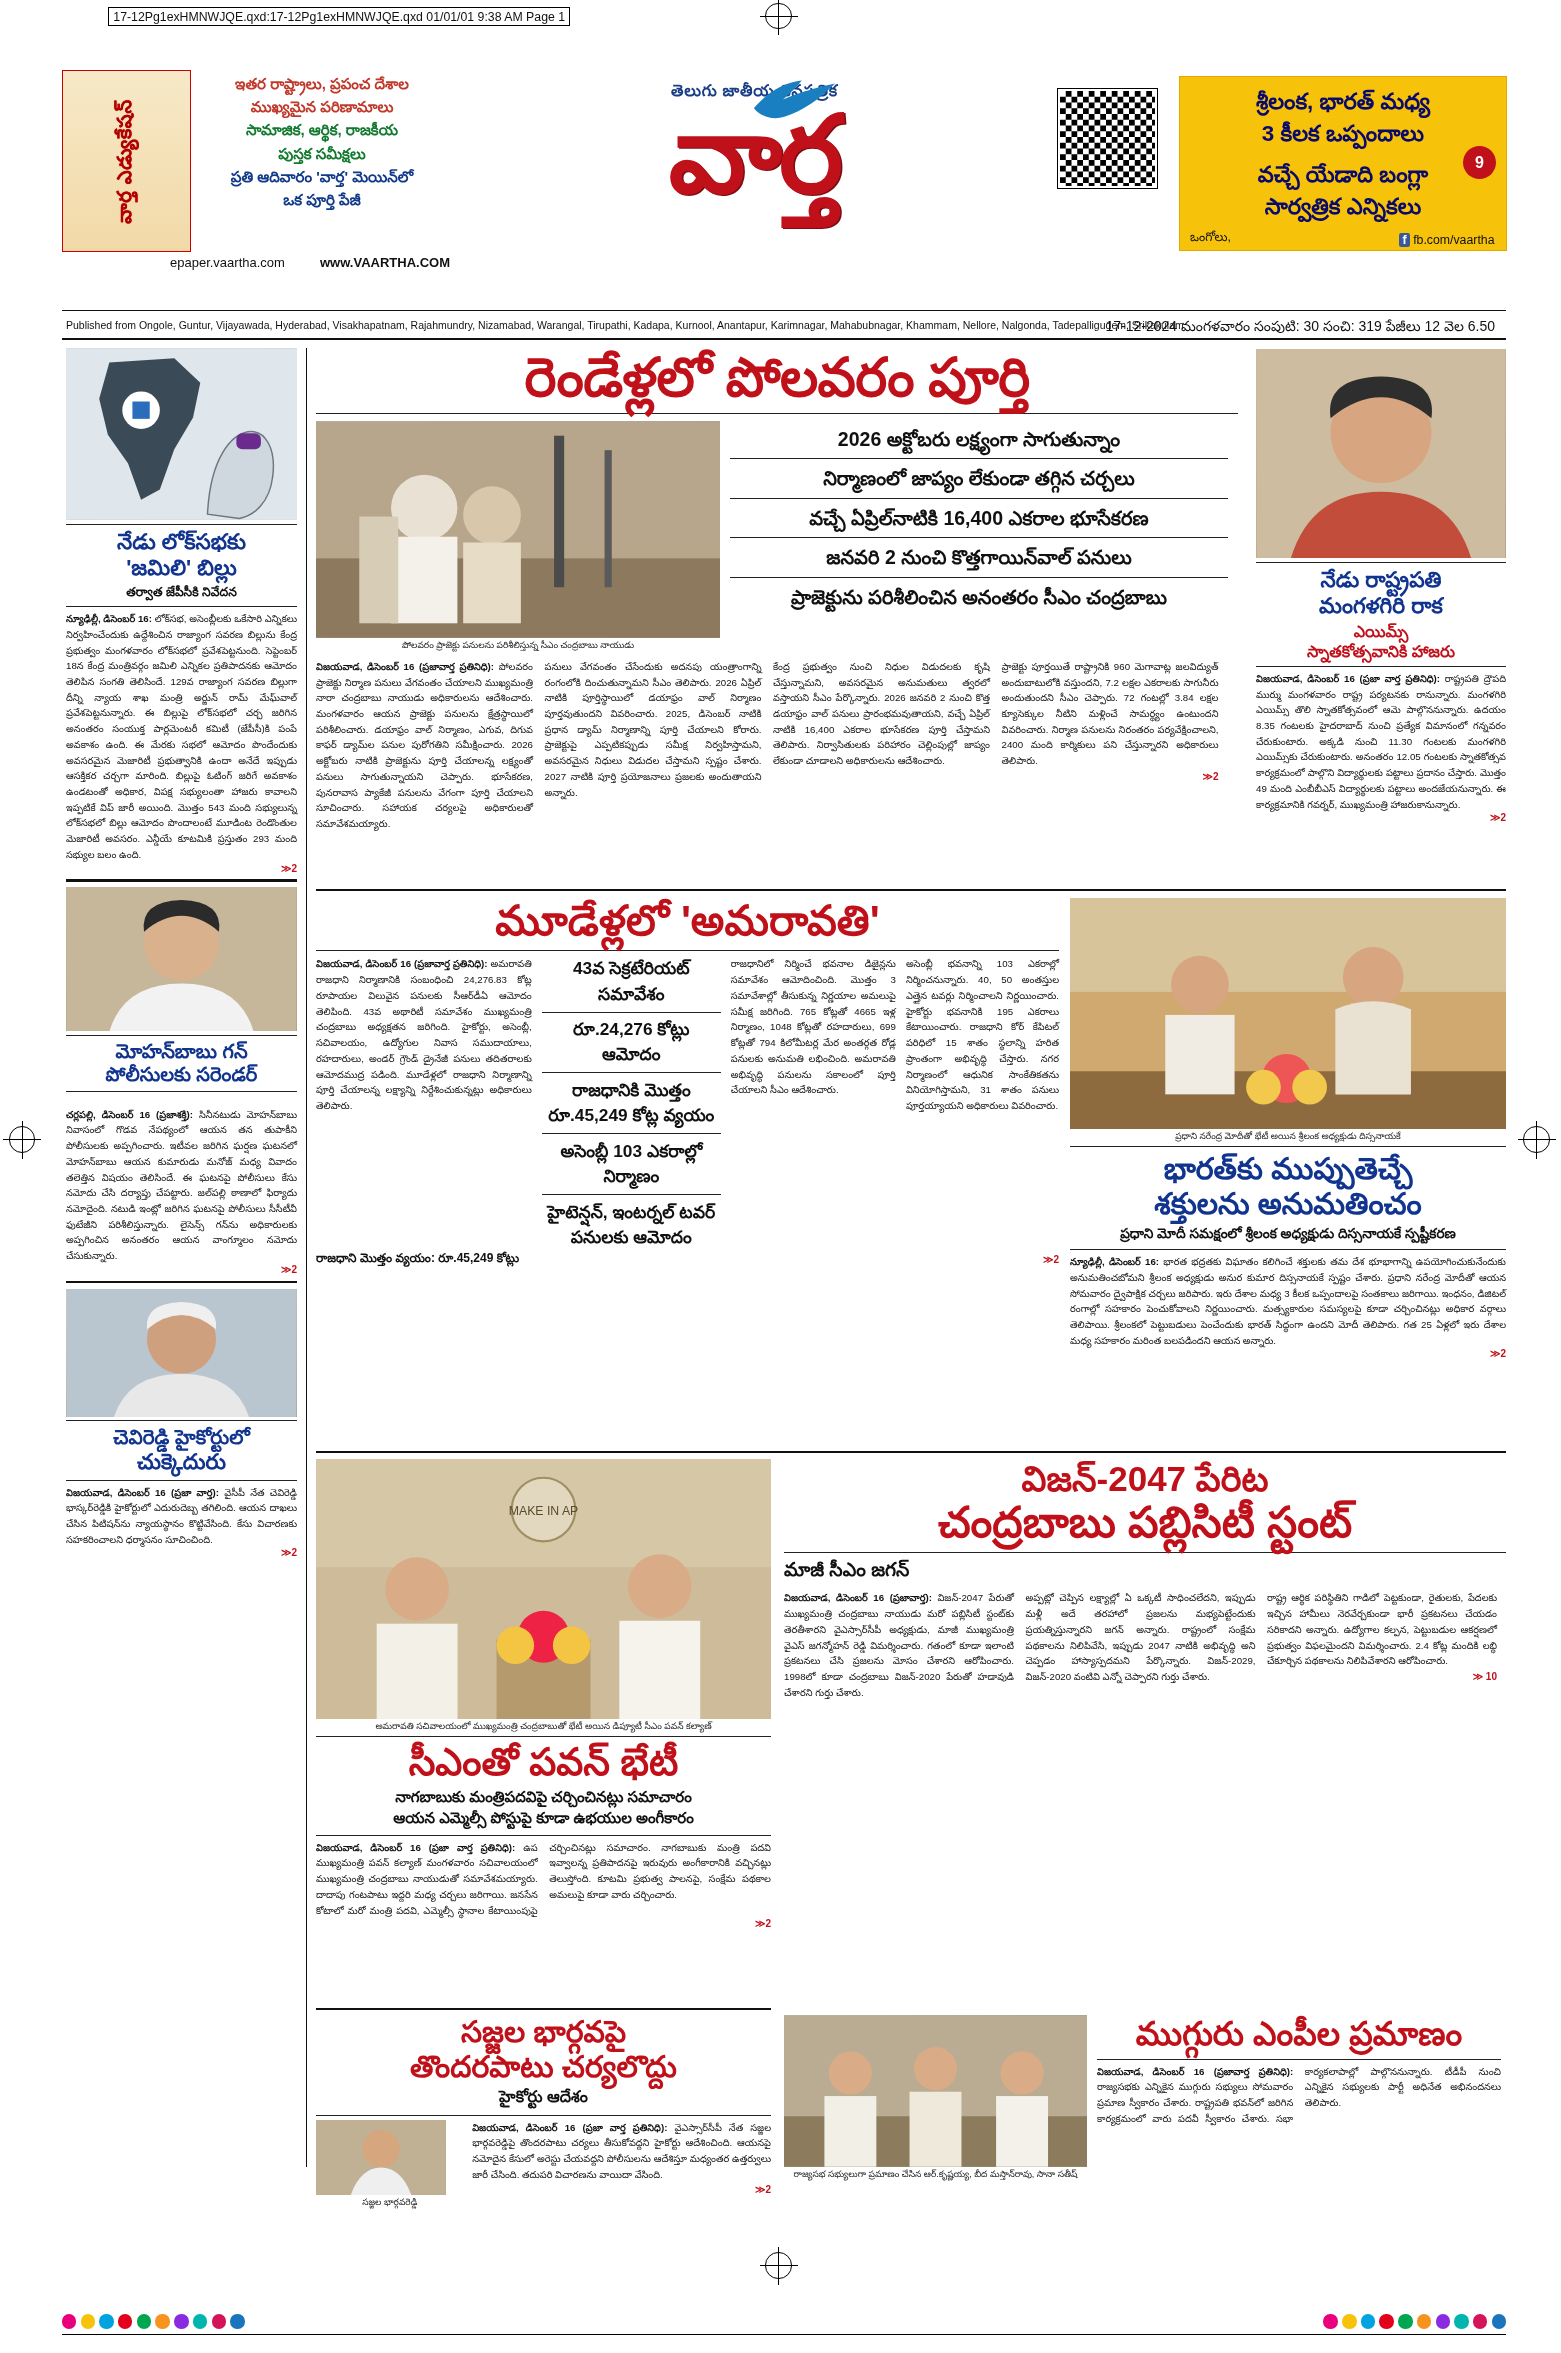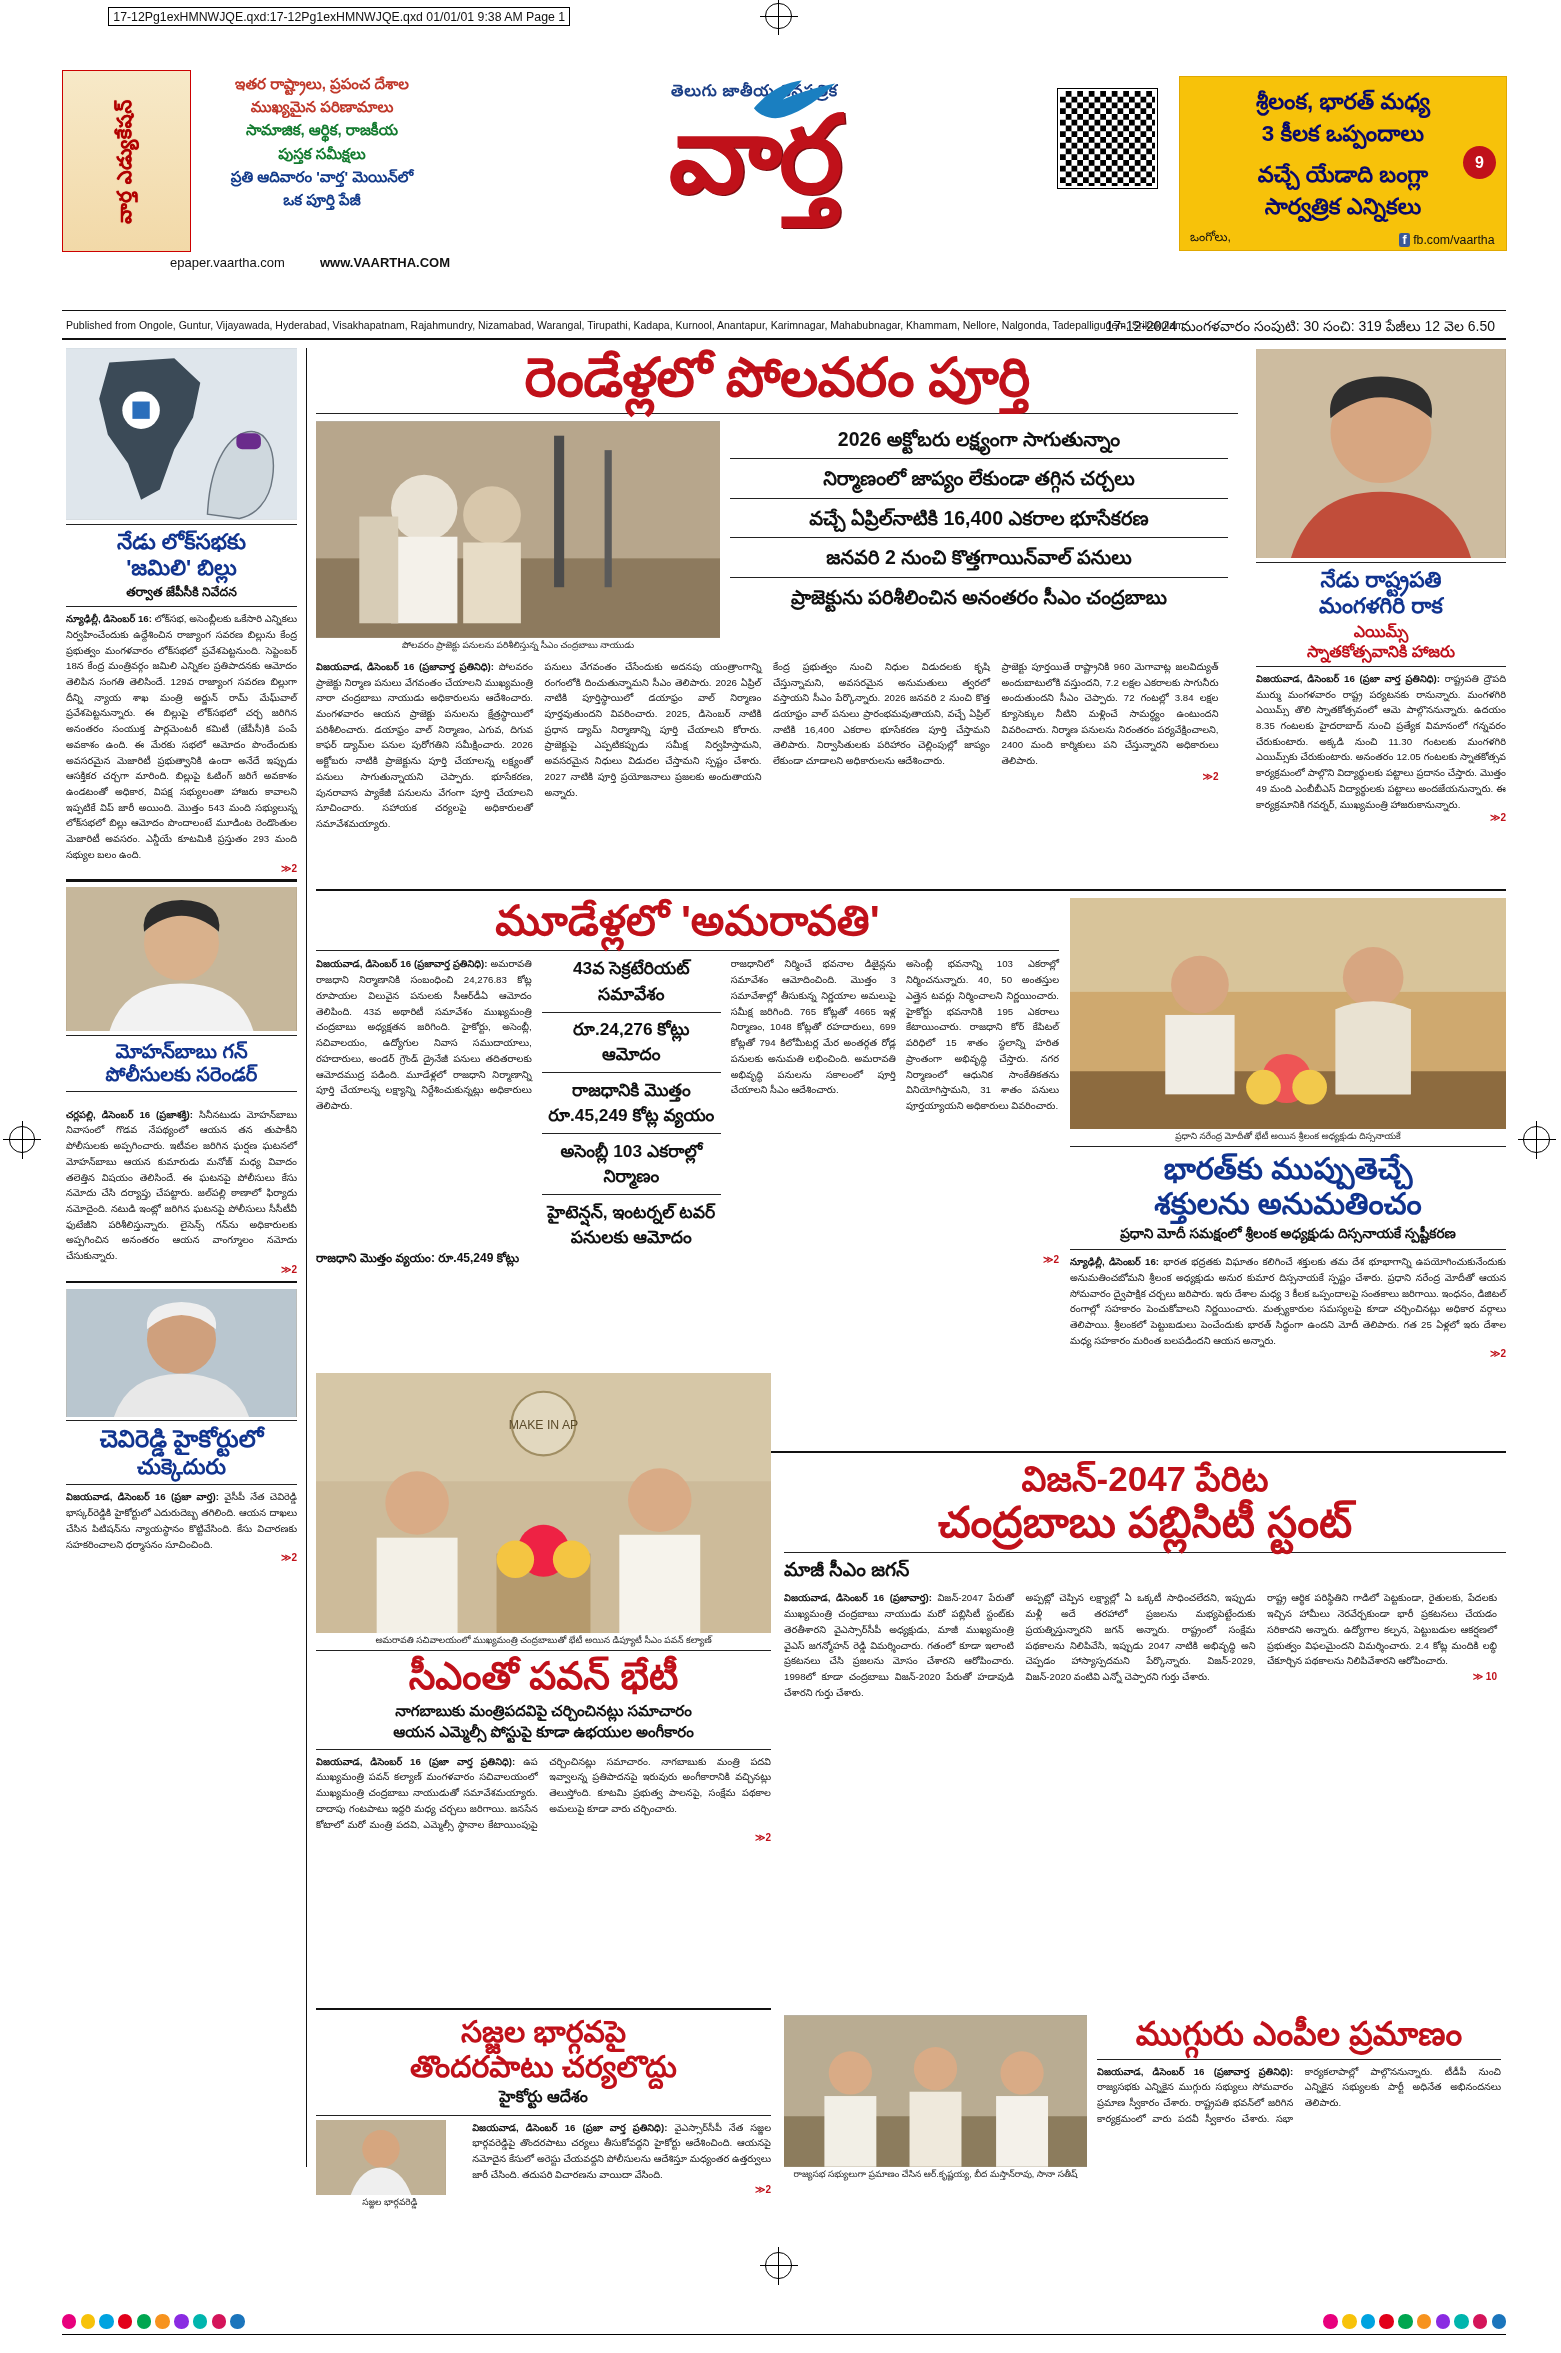--- a/index.html
+++ b/index.html
@@ -165,21 +165,21 @@
     <div class="photo p3" style="width:231px;height:128px;margin-top:5.8px;">
       <svg viewBox="0 0 320 178" width="231" height="128">
         <rect width="320" height="178" fill="#b9c6cf"></rect>
         <circle cx="160" cy="70" r="48" fill="#cfa07d"></circle>
         <path d="M112 56 q48 -40 96 0 q4 -36 -48 -38 q-52 2 -48 38Z" fill="#efefef"></path>
         <path d="C" fill="none"></path>
         <path d="M66 178 q20 -60 94 -60 q74 0 94 60 Z" fill="#e8e8e8"></path>
       </svg>
     </div>
     <div class="hr-thin" style="margin-top:3.6px;"></div>
-    <div style="font-size:24px;line-height:1.2;text-align:center;margin-top:4.3px;" class="bluehead">చెవిరెడ్డి హైకోర్టులో</div>
+    <div style="font-size:20px;line-height:1.2;text-align:center;margin-top:4.3px;" class="bluehead">చెవిరెడ్డి హైకోర్టులో</div>
     <div style="font-size:21.7px;line-height:1.2;text-align:center;" class="bluehead">చుక్కెదురు</div>
     <div class="hr-thin" style="margin-top:4.3px;"></div>
     <div class="body-txt" style="margin-top:4.3px;">
       <b>విజయవాడ, డిసెంబర్ 16 (ప్రజా వార్త):</b>
       <span>వైసీపీ నేత చెవిరెడ్డి భాస్కర్‌రెడ్డికి హైకోర్టులో ఎదురుదెబ్బ తగిలింది. ఆయన దాఖలు చేసిన పిటిషన్‌ను న్యాయస్థానం కొట్టివేసింది. కేసు విచారణకు సహకరించాలని ధర్మాసనం సూచించింది.</span>
     </div>
     <div style="text-align:right;" class="more">≫2</div>
   </div>
 
   <div class="box" style="left:306px;top:348px;width:1.4px;height:1819px;background:#111;"></div>
@@ -312,21 +312,21 @@
       <div style="width:100%;" class="body-txt">
         <b>న్యూఢిల్లీ, డిసెంబర్ 16:</b>
         <span>భారత భద్రతకు విఘాతం కలిగించే శక్తులకు తమ దేశ భూభాగాన్ని ఉపయోగించుకునేందుకు అనుమతించబోమని శ్రీలంక అధ్యక్షుడు అనుర కుమార దిస్సనాయకే స్పష్టం చేశారు. ప్రధాని నరేంద్ర మోదీతో ఆయన సోమవారం ద్వైపాక్షిక చర్చలు జరిపారు. ఇరు దేశాల మధ్య 3 కీలక ఒప్పందాలపై సంతకాలు జరిగాయి. ఇంధనం, డిజిటల్ రంగాల్లో సహకారం పెంచుకోవాలని నిర్ణయించారు. మత్స్యకారుల సమస్యలపై కూడా చర్చించినట్లు అధికార వర్గాలు తెలిపాయి. శ్రీలంకలో పెట్టుబడులు పెంచేందుకు భారత్ సిద్ధంగా ఉందని మోదీ తెలిపారు. గత 25 ఏళ్లలో ఇరు దేశాల మధ్య సహకారం మరింత బలపడిందని ఆయన అన్నారు.</span>
       </div>
     </div>
     <div style="text-align:right;" class="more">≫2</div>
   </div>
 
   <div class="box" style="left:316px;top:1451px;width:1190px;height:2.2px;background:#111;"></div>
 
-  <div class="box" style="left:316px;top:1373px;width:455px;">
+  <div class="box" style="left:316px;top:1459px;width:455px;">
     <div class="photo p3" style="width:455px;height:260px;">
       <svg viewBox="0 0 630 360" width="455" height="260">
         <rect width="630" height="360" fill="#cdbb9a"></rect>
         <rect y="0" width="630" height="150" fill="#d6c7a7"></rect>
         <circle cx="315" cy="70" r="44" fill="#e2d8bf" stroke="#a08e63" stroke-width="3"></circle>
         <text x="315" y="78" text-anchor="middle" font-size="17" fill="#5b4b2a" font-family="Liberation Sans">MAKE IN AP</text>
         <circle cx="140" cy="180" r="44" fill="#d9ab86"></circle>
         <rect x="84" y="228" width="112" height="132" fill="#f3f0e7"></rect>
         <circle cx="476" cy="176" r="44" fill="#d9ab86"></circle>
         <rect x="420" y="224" width="112" height="136" fill="#f6f3ec"></rect>

